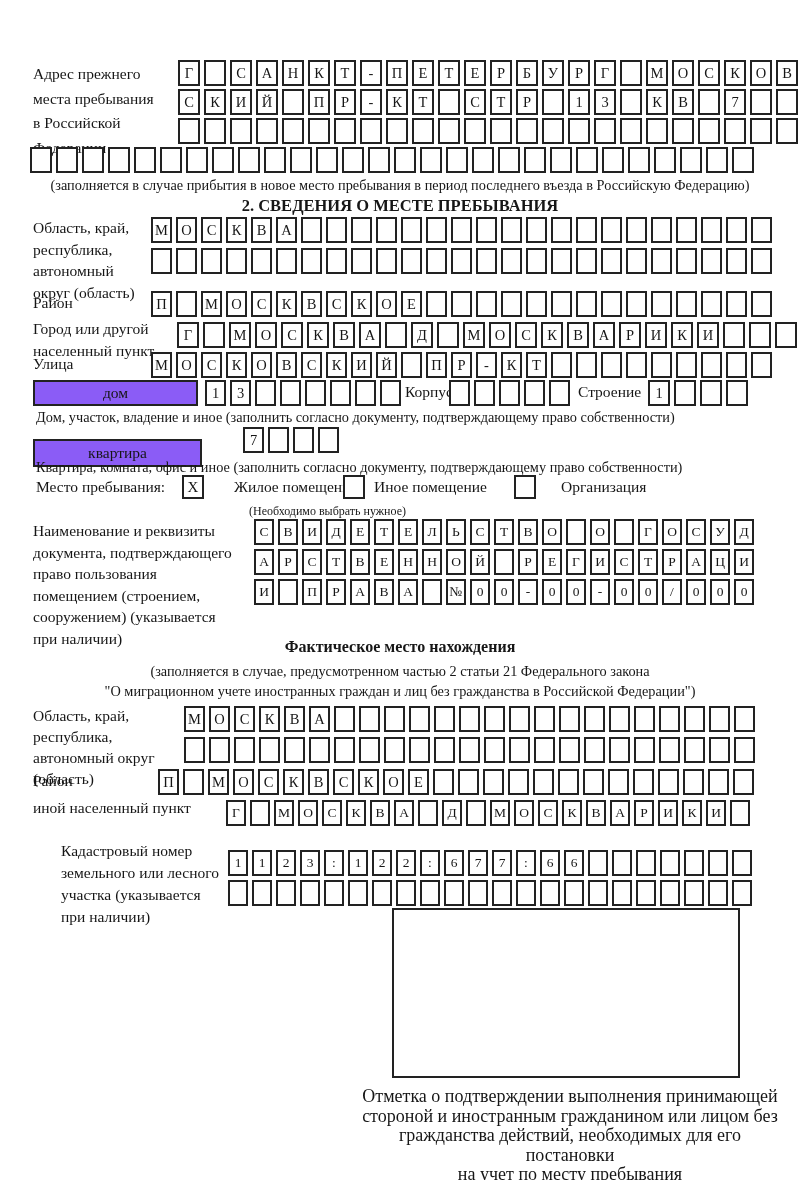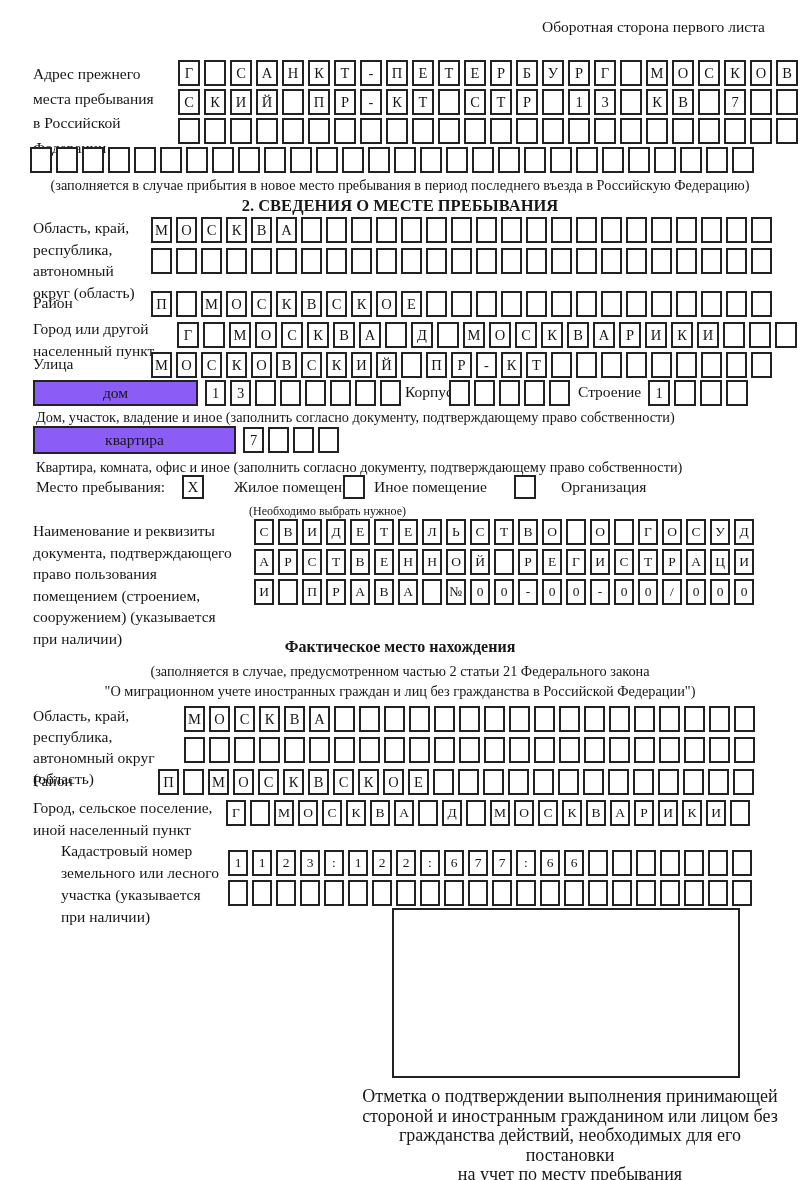--- a/index.html
+++ b/index.html
@@ -27,21 +27,20 @@
     box-sizing:border-box;width:22px;height:24px;border:2px solid #222222;background:#ffffff;
     display:flex;align-items:center;justify-content:center;font-size:15px;
   }
   .stampbox{box-sizing:border-box;border:2px solid #222222;background:#ffffff;}
 </style>
 </head>
 <body>
 
 <div id="page">
 
-  <div class="abs lbl" style="top:18px;right:35px;">Оборотная сторона первого листа</div>
 
   <div class="abs lbl" style="left:33px;top:62px;line-height:24.5px;">
     <div>Адрес прежнего</div>
     <div>места пребывания</div>
     <div>в Российской</div>
     <div>Федерации</div>
   </div>
   <div class="abs boxrow" style="left:178px;top:60px;">
       <span class="cell">Г</span>
       <span class="cell"></span>
@@ -325,21 +324,21 @@
     </div>
   <div class="abs lbl" style="left:578px;top:383px;">Строение</div>
   <div class="abs boxrow" style="left:648px;top:380px;">
       <span class="cell">1</span>
       <span class="cell"></span>
       <span class="cell"></span>
       <span class="cell"></span>
     </div>
   <div class="abs note" style="left:36px;top:409px;">Дом, участок, владение и иное (заполнить согласно документу, подтверждающему право собственности)</div>
 
-  <div class="abs widebox" style="left:33px;top:426px;width:203px;height:28px;">квартира</div>
+  <div class="abs widebox" style="left:33px;top:439px;width:169px;height:28px;">квартира</div>
   <div class="abs boxrow p25" style="left:243px;top:427px;">
       <span class="cell">7</span>
       <span class="cell"></span>
       <span class="cell"></span>
       <span class="cell"></span>
     </div>
   <div class="abs note" style="left:36px;top:459px;">Квартира, комната, офис и иное (заполнить согласно документу, подтверждающему право собственности)</div>
 
   <div class="abs lbl" style="left:36px;top:478px;">Место пребывания:</div>
   <div class="abs chk" style="left:182px;top:475px;">X</div>
@@ -511,21 +510,20 @@
       <span class="cell"></span>
       <span class="cell"></span>
       <span class="cell"></span>
       <span class="cell"></span>
       <span class="cell"></span>
       <span class="cell"></span>
       <span class="cell"></span>
     </div>
 
   <div class="abs lbl" style="left:33px;top:797px;line-height:22px;">
-    <div>Город, сельское поселение,</div>
     <div>иной населенный пункт</div>
   </div>
   <div class="abs boxrow p24" style="left:226px;top:800px;">
       <span class="cell">Г</span>
       <span class="cell"></span>
       <span class="cell">М</span>
       <span class="cell">О</span>
       <span class="cell">С</span>
       <span class="cell">К</span>
       <span class="cell">В</span>

